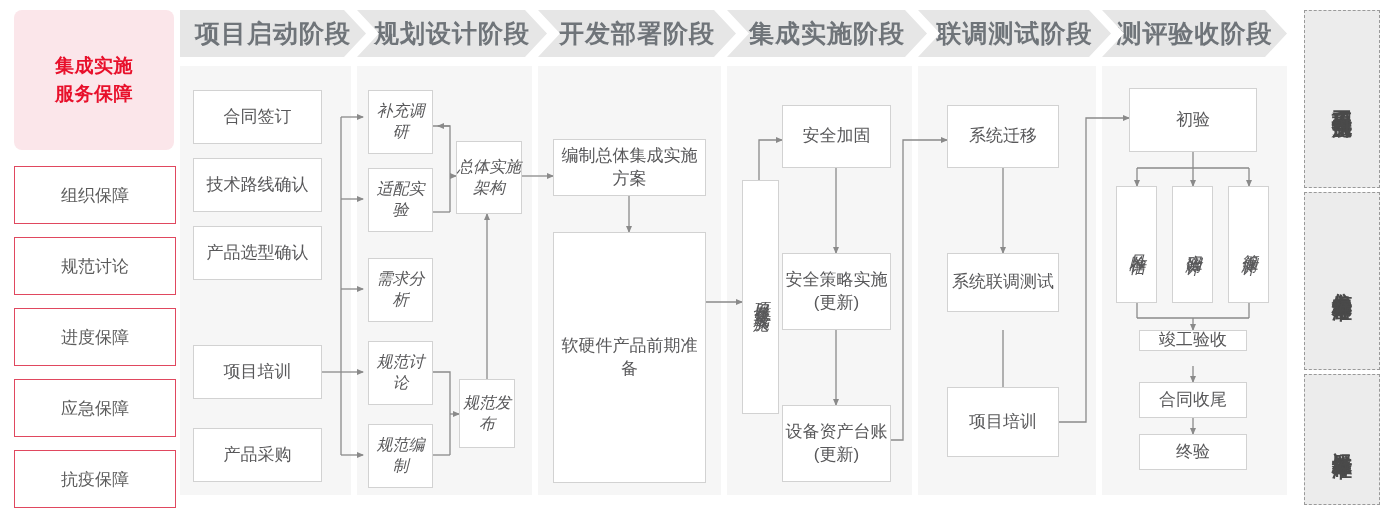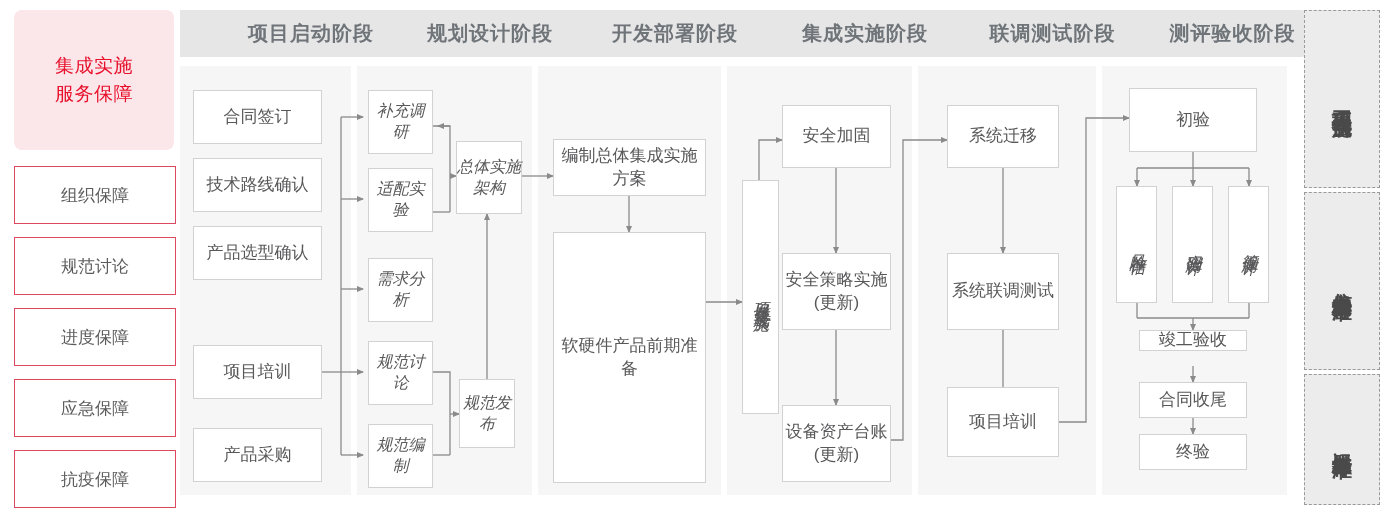--- a/index.html
+++ b/index.html
@@ -3,28 +3,28 @@
 <meta charset="utf-8">
 <style>
   html,body{margin:0;padding:0;background:#ffffff;}
   body{width:1391px;height:515px;font-family:"Liberation Sans","DejaVu Sans",sans-serif;overflow:hidden;}
   #root{position:relative;width:1391px;height:515px;}
 
   
   .left-col{position:absolute;left:14px;top:10px;width:160px;height:495px;}
   .hero{position:absolute;left:0;top:0;width:160px;height:140px;background:#fbe6ea;border-radius:8px;
         display:flex;align-items:center;justify-content:center;text-align:center;}
-  .hero span{color:#e8102b;font-weight:normal;font-size:19px;line-height:1.45;letter-spacing:.5px;}
+  .hero span{color:#e8102b;font-weight:bold;font-size:19px;line-height:1.45;letter-spacing:.5px;}
   .guar{position:absolute;left:0;width:160px;height:56px;border:1.4px solid #e0485f;background:#fff;
         display:flex;align-items:center;justify-content:center;color:#5c5c5c;font-size:17px;}
 
   
   .stage{position:absolute;top:66px;background:#f6f6f6;}
   .hdr{position:absolute;top:10px;height:47px;background:#e6e6e6;color:#6f7479;
-       font-size:20px;font-weight:bold;display:flex;align-items:center;justify-content:center;letter-spacing:1px;padding-left:38px;}
+       font-size:25px;font-weight:bold;display:flex;align-items:center;justify-content:center;letter-spacing:1px;}
   .hdr.chev{clip-path:polygon(0 0, calc(100% - 22px) 0, 100% 50%, calc(100% - 22px) 100%, 0 100%);}
   .hdr.chev-both{clip-path:polygon(0 0, calc(100% - 22px) 0, 100% 50%, calc(100% - 22px) 100%, 0 100%, 22px 50%);}
 
   
   .node{position:absolute;background:#ffffff;border:1px solid #d2d2d2;
         display:flex;align-items:center;justify-content:center;text-align:center;
         color:#58585a;font-size:17px;line-height:1.3;box-sizing:border-box;}
   .node.sm{font-size:16px;font-style:italic;}
   .node.vert{writing-mode:vertical-rl;text-orientation:upright;letter-spacing:2px;}
 
@@ -210,21 +210,21 @@
   <div class="node" style="left:782px;top:253px;width:109px;height:77px">
       <span>安全策略实施(更新)</span>
     </div>
   <div class="node" style="left:782px;top:405px;width:109px;height:77px">
       <span>设备资产台账(更新)</span>
     </div>
 
   <div class="node" style="left:947px;top:105px;width:112px;height:63px">
       <span>系统迁移</span>
     </div>
-  <div class="node" style="left:947px;top:253px;width:112px;height:77px">
+  <div class="node" style="left:947px;top:253px;width:112px;height:59px">
       <span>系统联调测试</span>
     </div>
   <div class="node" style="left:947px;top:387px;width:112px;height:70px">
       <span>项目培训</span>
     </div>
 
   <div class="node" style="left:1129px;top:88px;width:128px;height:64px">
       <span>初验</span>
     </div>
   <div class="node sm vert" style="left:1116px;top:186px;width:41px;height:117px">

